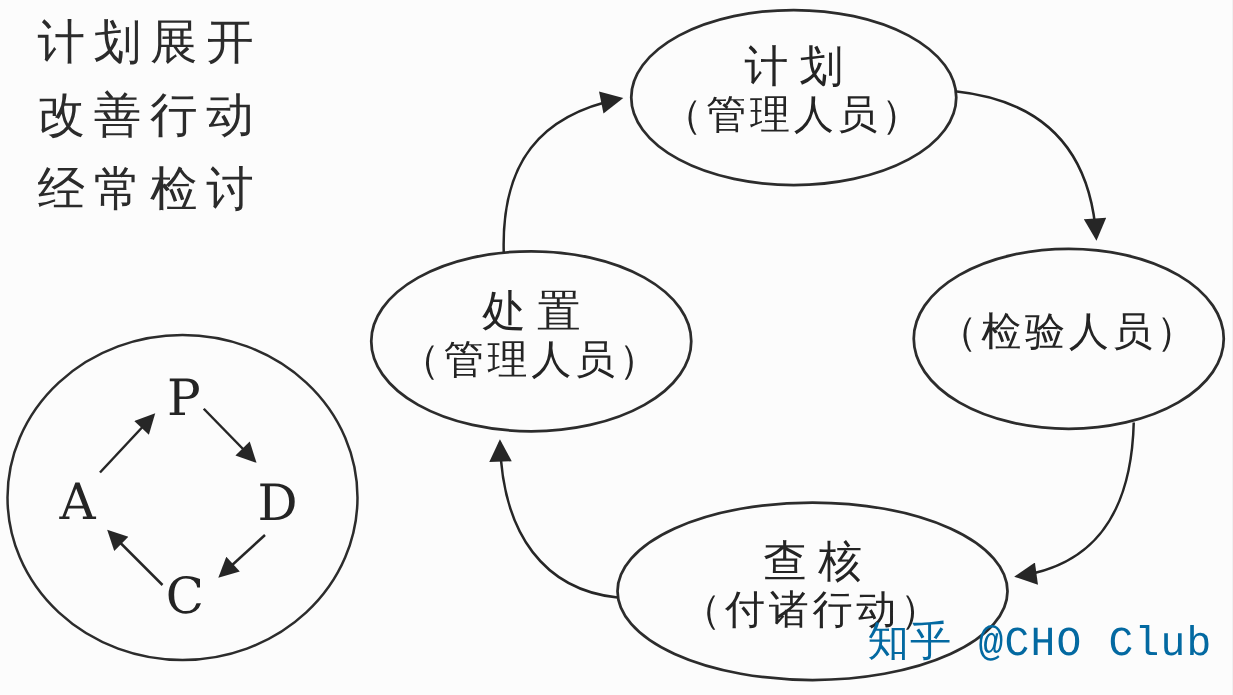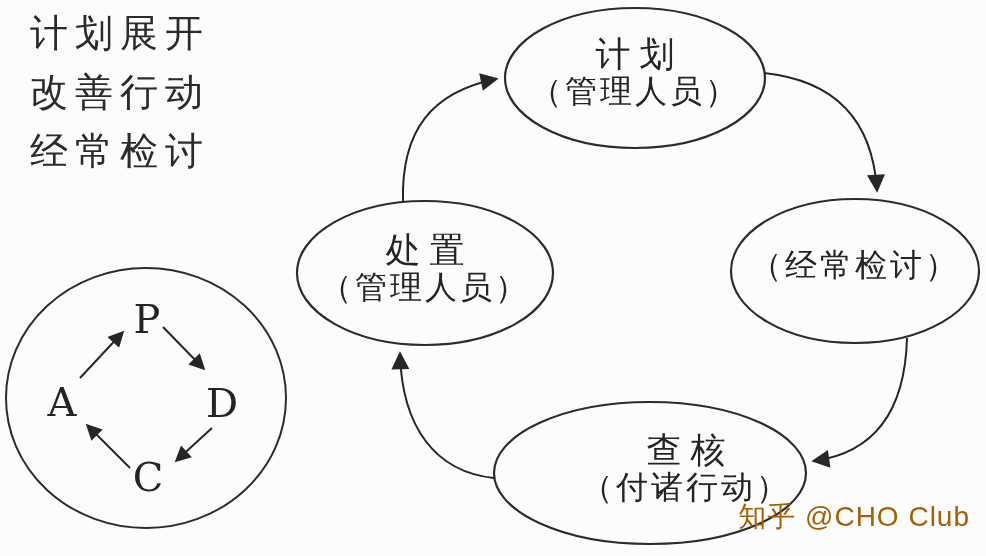--- a/index.html
+++ b/index.html
@@ -28,22 +28,22 @@
   .node-label{
     position:absolute;
     transform:translate(-50%,-50%);
     display:flex;flex-direction:column;align-items:center;
     white-space:nowrap;text-align:center;
   }
   .node-title{font-size:35px;line-height:40px;letter-spacing:9px;text-indent:9px;color:#242424;}
   .node-role{font-size:32px;line-height:40px;letter-spacing:3px;color:#242424;font-family:Liberation Mono, monospace;}
   .watermark{
     position:absolute;right:16px;bottom:20px;
-    font-family:Liberation Sans, sans-serif;
-    font-size:28px;letter-spacing:1px;color:#a16207;white-space:nowrap;
+    font-family:Liberation Mono, monospace;
+    font-size:33px;letter-spacing:1px;color:#0369a1;white-space:nowrap;
   }
 </style>
 </head>
 <body>
 
 <div class="canvas">
 
   <svg class="diagram-svg" width="986" height="556" viewBox="0 0 986 556">
     <defs>
       <marker id="arrow" viewBox="0 0 10 10" refX="8.5" refY="5" markerWidth="10" markerHeight="9" orient="auto-start-reverse">
@@ -81,23 +81,23 @@
   <div class="letter" style="left:147px;top:319px">P</div>
   <div class="letter" style="left:62px;top:402px">A</div>
   <div class="letter" style="left:222px;top:403px">D</div>
   <div class="letter" style="left:148px;top:477px">C</div>
 
   <div class="node-label" style="left:635px;top:74px">
     <div class="node-title">计划</div>
     <div class="node-role">（管理人员）</div>
   </div>
   <div class="node-label" style="left:855px;top:268px">
-    <div class="node-role">（经常检讨）</div>
+    <div class="node-role">（检验人员）</div>
   </div>
-  <div class="node-label" style="left:686px;top:470px">
+  <div class="node-label" style="left:650px;top:470px">
     <div class="node-title">查核</div>
     <div class="node-role">（付诸行动）</div>
   </div>
   <div class="node-label" style="left:425px;top:270px">
     <div class="node-title">处置</div>
     <div class="node-role">（管理人员）</div>
   </div>
 
   <div class="watermark">知乎 @CHO Club</div>
 </div>

